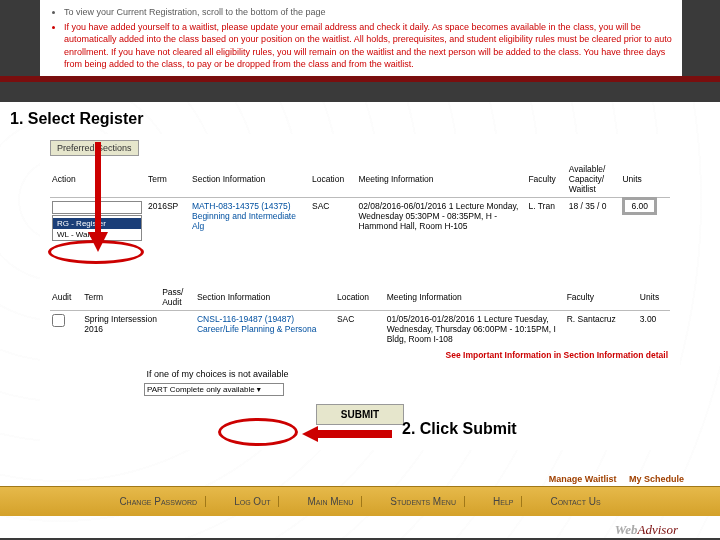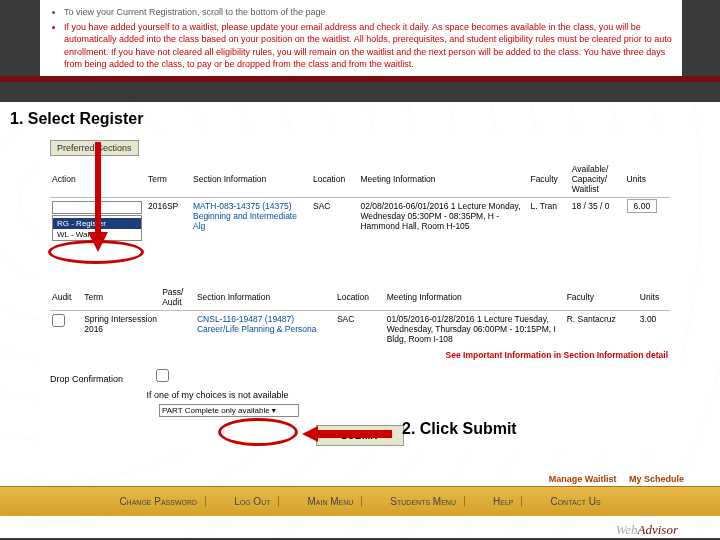--- a/index.html
+++ b/index.html
@@ -18,37 +18,37 @@
   table.reg { width: 100%; border-collapse: collapse; margin-top: 8px; font-size: 8.5px; }
   table.reg th { text-align: left; font-weight: normal; padding: 3px 2px; border-bottom: 1px solid #bbb; }
   table.reg td { padding: 3px 2px; vertical-align: top; }
   .section-link { color: #0050a0; }
   .dropdown { position: relative; display: inline-block; }
   .dropdown-sel { border: 1px solid #888; background: #fff; width: 90px; padding: 1px 2px; font-size: 8px; }
   .dropdown-list { position: absolute; top: 14px; left: 0; background: #fff; border: 1px solid #888; width: 90px; z-index: 10; }
   .dropdown-list div { padding: 1px 4px; font-size: 8px; }
   .dropdown-list .sel { background: #1a3e78; color: #fff; }
   .drop-row { margin-top: 6px; font-size: 9px; }
-  .part-select { border: 1px solid #888; background: #fff; width: 140px; padding: 1px 2px; font-size: 8px; margin-top: 4px; margin-left: 15px; }
+  .part-select { border: 1px solid #888; background: #fff; width: 140px; padding: 1px 2px; font-size: 8px; margin-top: 4px; }
   .submit-btn { background: #e6e6cc; border: 1px solid #999; padding: 4px 24px; font-size: 10px; font-weight: bold; display: block; margin: 8px auto 0; }
   .red-note { color: #c00; font-weight: bold; font-size: 8.5px; text-align: right; }
   .circle1 { position: absolute; top: 240px; left: 48px; width: 96px; height: 24px; border: 3px solid #c00; border-radius: 50%; z-index: 20; pointer-events: none; }
   .arrow1 { position: absolute; top: 142px; left: 86px; z-index: 20; }
   .arrow1 svg { width: 24px; height: 110px; }
   .circle2 { position: absolute; top: 418px; left: 218px; width: 80px; height: 28px; border: 3px solid #c00; border-radius: 50%; z-index: 20; pointer-events: none; }
   .arrow2 { position: absolute; top: 426px; left: 302px; z-index: 20; }
   .arrow2 svg { width: 90px; height: 16px; }
   .callout2 { position: absolute; top: 420px; left: 402px; font-weight: bold; font-size: 16px; z-index: 20; color: #000; }
   .footer-links { position: absolute; bottom: 56px; right: 36px; font-size: 9px; z-index: 3; }
   .footer-links a { color: #a04000; font-weight: bold; text-decoration: none; margin-left: 10px; }
   .gold-bar { position: absolute; bottom: 24px; left: 0; right: 0; height: 30px; background: linear-gradient(#e6b94a, #d4a12a); border-top: 1px solid #a07818; display: flex; align-items: center; justify-content: center; gap: 20px; z-index: 3; }
   .gold-bar span { font-size: 10px; color: #444; font-variant: small-caps; padding: 0 8px; border-right: 1px solid #a07818; }
   .gold-bar span:last-child { border-right: none; }
   .wa-logo { position: absolute; bottom: 2px; right: 42px; font-size: 13px; font-style: italic; color: #7a0e0e; z-index: 3; font-family: Georgia, serif; }
-  .wa-logo .light { color: #aaa; }
+  .wa-logo .light { color: #aaa; font-weight: bold; }
   .bottom-dark { position: absolute; bottom: 0; left: 0; right: 0; height: 2px; background: #3a3a3a; z-index: 1; }
 </style>
 </head>
 <body>
 
 <div class="bg-pattern"></div>
 <div class="top-bar"></div>
 <div class="top-bar-white">
   <ul class="warn-list">
     <li>To view your Current Registration, scroll to the bottom of the page</li>
@@ -95,21 +95,21 @@
             <div>WL - Waitlist</div>
           </div>
         </div>
       </td>
       <td>2016SP</td>
       <td class="section-link" style="width:120px">MATH-083-14375 (14375) Beginning and Intermediate Alg</td>
       <td>SAC</td>
       <td style="width:170px">02/08/2016-06/01/2016 1 Lecture Monday, Wednesday 05:30PM - 08:35PM, H - Hammond Hall, Room H-105</td>
       <td>L. Tran</td>
       <td>18 / 35 / 0</td>
-      <td><span style="border:1px solid #a3a3a3;padding:1px 6px">6.00</span></td>
+      <td><span style="border:3px solid #a3a3a3;padding:1px 6px">6.00</span></td>
     </tr>
   </tbody>
     </table>
 
   <div style="height:42px"></div>
 
   <table class="reg">
     <tbody>
         <tr>
       <th>Audit</th>
@@ -131,24 +131,20 @@
       <td style="width:180px">01/05/2016-01/28/2016 1 Lecture Tuesday, Wednesday, Thursday 06:00PM - 10:15PM, I Bldg, Room I-108</td>
       <td>R. Santacruz</td>
       <td>3.00</td>
     </tr>
     <tr>
           <td colspan="8" style="text-align:right"><span class="red-note">See Important Information in Section Information detail</span></td>
         </tr>
   </tbody>
     </table>
 
-  <div class="drop-row">
-    <span>Drop Confirmation</span>
-    <input type="checkbox" style="margin-left: 30px;">
-  </div>
   <div class="drop-row">
     <span style="display:inline-block;width:94px"></span>
     <span>If one of my choices is not available</span>
   </div>
   <div style="margin-left:94px">
     <div class="part-select">PART Complete only available ▾</div>
   </div>
 
   <button class="submit-btn">SUBMIT</button>
 </div>

